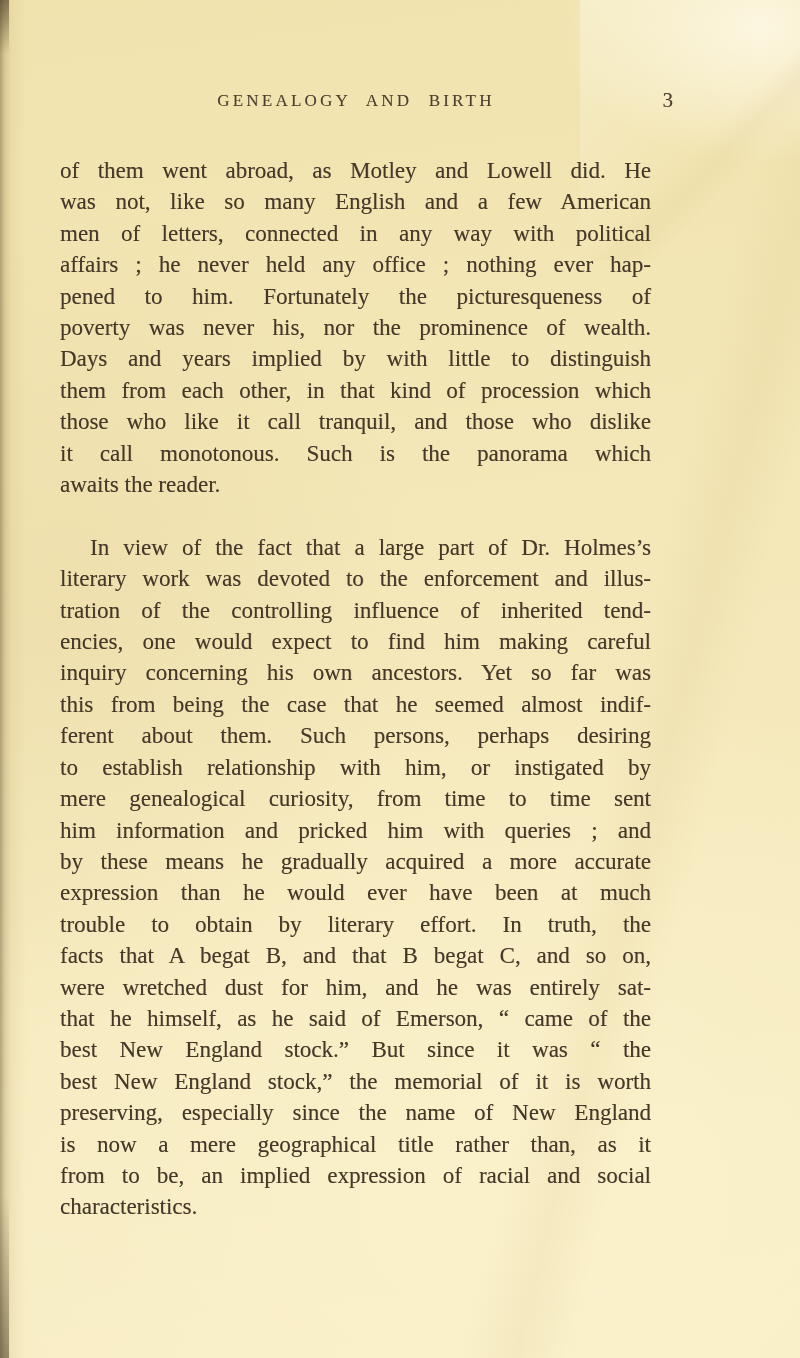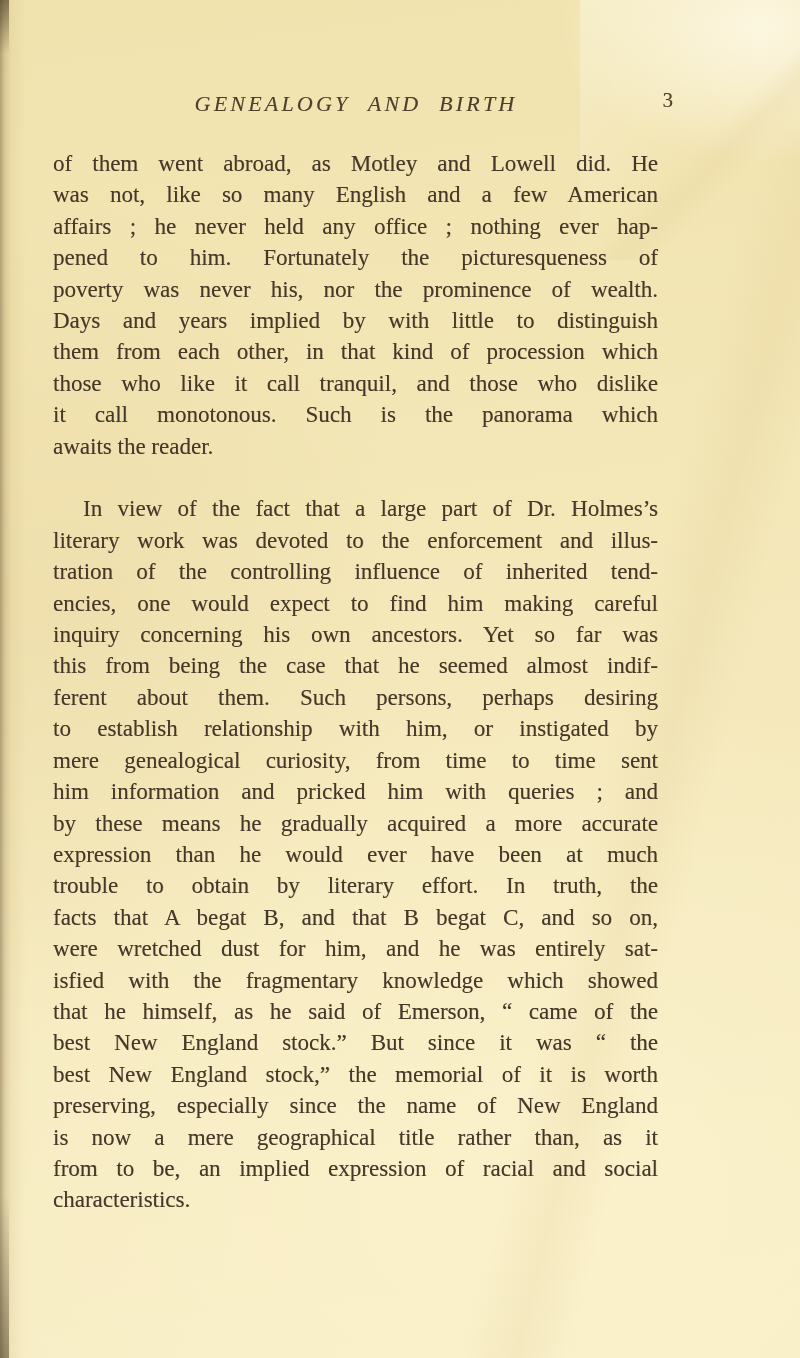--- a/index.html
+++ b/index.html
@@ -57,44 +57,43 @@
     position: absolute;
     left: 44px;
     top: 91px;
     width: 624px;
     height: 26px;
     color: #4e3f2d;
   }
   .running-header .title {
     display: block;
     text-align: center;
-    font-size: 22px;
+    font-size: 17px;
     letter-spacing: 3.2px;
     word-spacing: 9px;
     text-shadow: 0.3px 0.3px 0.5px rgba(78,63,45,0.35);
-    font-style: italic;
   }
   .running-header .folio {
     position: absolute;
     right: -5px;
     top: -3px;
     font-size: 21px;
     text-shadow: 0.3px 0.3px 0.5px rgba(78,63,45,0.35);
   }
   .body-text {
     position: absolute;
     left: 44px;
     top: 139px;
     width: 623px;
     font-size: 23px;
     line-height: 31.4px;
     color: #463829;
     text-shadow: 0.35px 0.35px 0.45px rgba(70,55,38,0.38);
   }
-  .para { margin: 9px; }
+  .para { margin: 16px; }
   .para + .para { margin-top: 31.4px; }
   .line {
     text-align: justify;
     text-align-last: justify;
   }
   .line.line-last {
     text-align-last: left;
   }
   .line.indent {
     text-indent: 30px;
@@ -110,20 +109,21 @@
 
   <div class="running-header">
     <span class="title">GENEALOGY AND BIRTH</span>
     <span class="folio">3</span>
   </div>
 
   <div class="body-text">
       <div class="para">
         <div class="line">of them went abroad, as Motley and Lowell did. He</div>
         <div class="line">was not, like so many English and a few American</div>
+        <div class="line">men of letters, connected in any way with political</div>
         <div class="line">affairs ; he never held any office ; nothing ever hap-</div>
         <div class="line">pened to him. Fortunately the picturesqueness of</div>
         <div class="line">poverty was never his, nor the prominence of wealth.</div>
         <div class="line">Days and years implied by with little to distinguish</div>
         <div class="line">them from each other, in that kind of procession which</div>
         <div class="line">those who like it call tranquil, and those who dislike</div>
         <div class="line">it call monotonous. Such is the panorama which</div>
         <div class="line line-last">awaits the reader.</div>
       </div>
       <div class="para">
@@ -135,21 +135,20 @@
         <div class="line">this from being the case that he seemed almost indif-</div>
         <div class="line">ferent about them. Such persons, perhaps desiring</div>
         <div class="line">to establish relationship with him, or instigated by</div>
         <div class="line">mere genealogical curiosity, from time to time sent</div>
         <div class="line">him information and pricked him with queries ; and</div>
         <div class="line">by these means he gradually acquired a more accurate</div>
         <div class="line">expression than he would ever have been at much</div>
         <div class="line">trouble to obtain by literary effort. In truth, the</div>
         <div class="line">facts that A begat B, and that B begat C, and so on,</div>
         <div class="line">were wretched dust for him, and he was entirely sat-</div>
-        <div class="line">isfied with the fragmentary knowledge which showed</div>
         <div class="line">that he himself, as he said of Emerson, “ came of the</div>
         <div class="line">best New England stock.” But since it was “ the</div>
         <div class="line">best New England stock,” the memorial of it is worth</div>
         <div class="line">preserving, especially since the name of New England</div>
         <div class="line">is now a mere geographical title rather than, as it</div>
         <div class="line">from to be, an implied expression of racial and social</div>
         <div class="line line-last">characteristics.</div>
       </div>
     </div>
 

